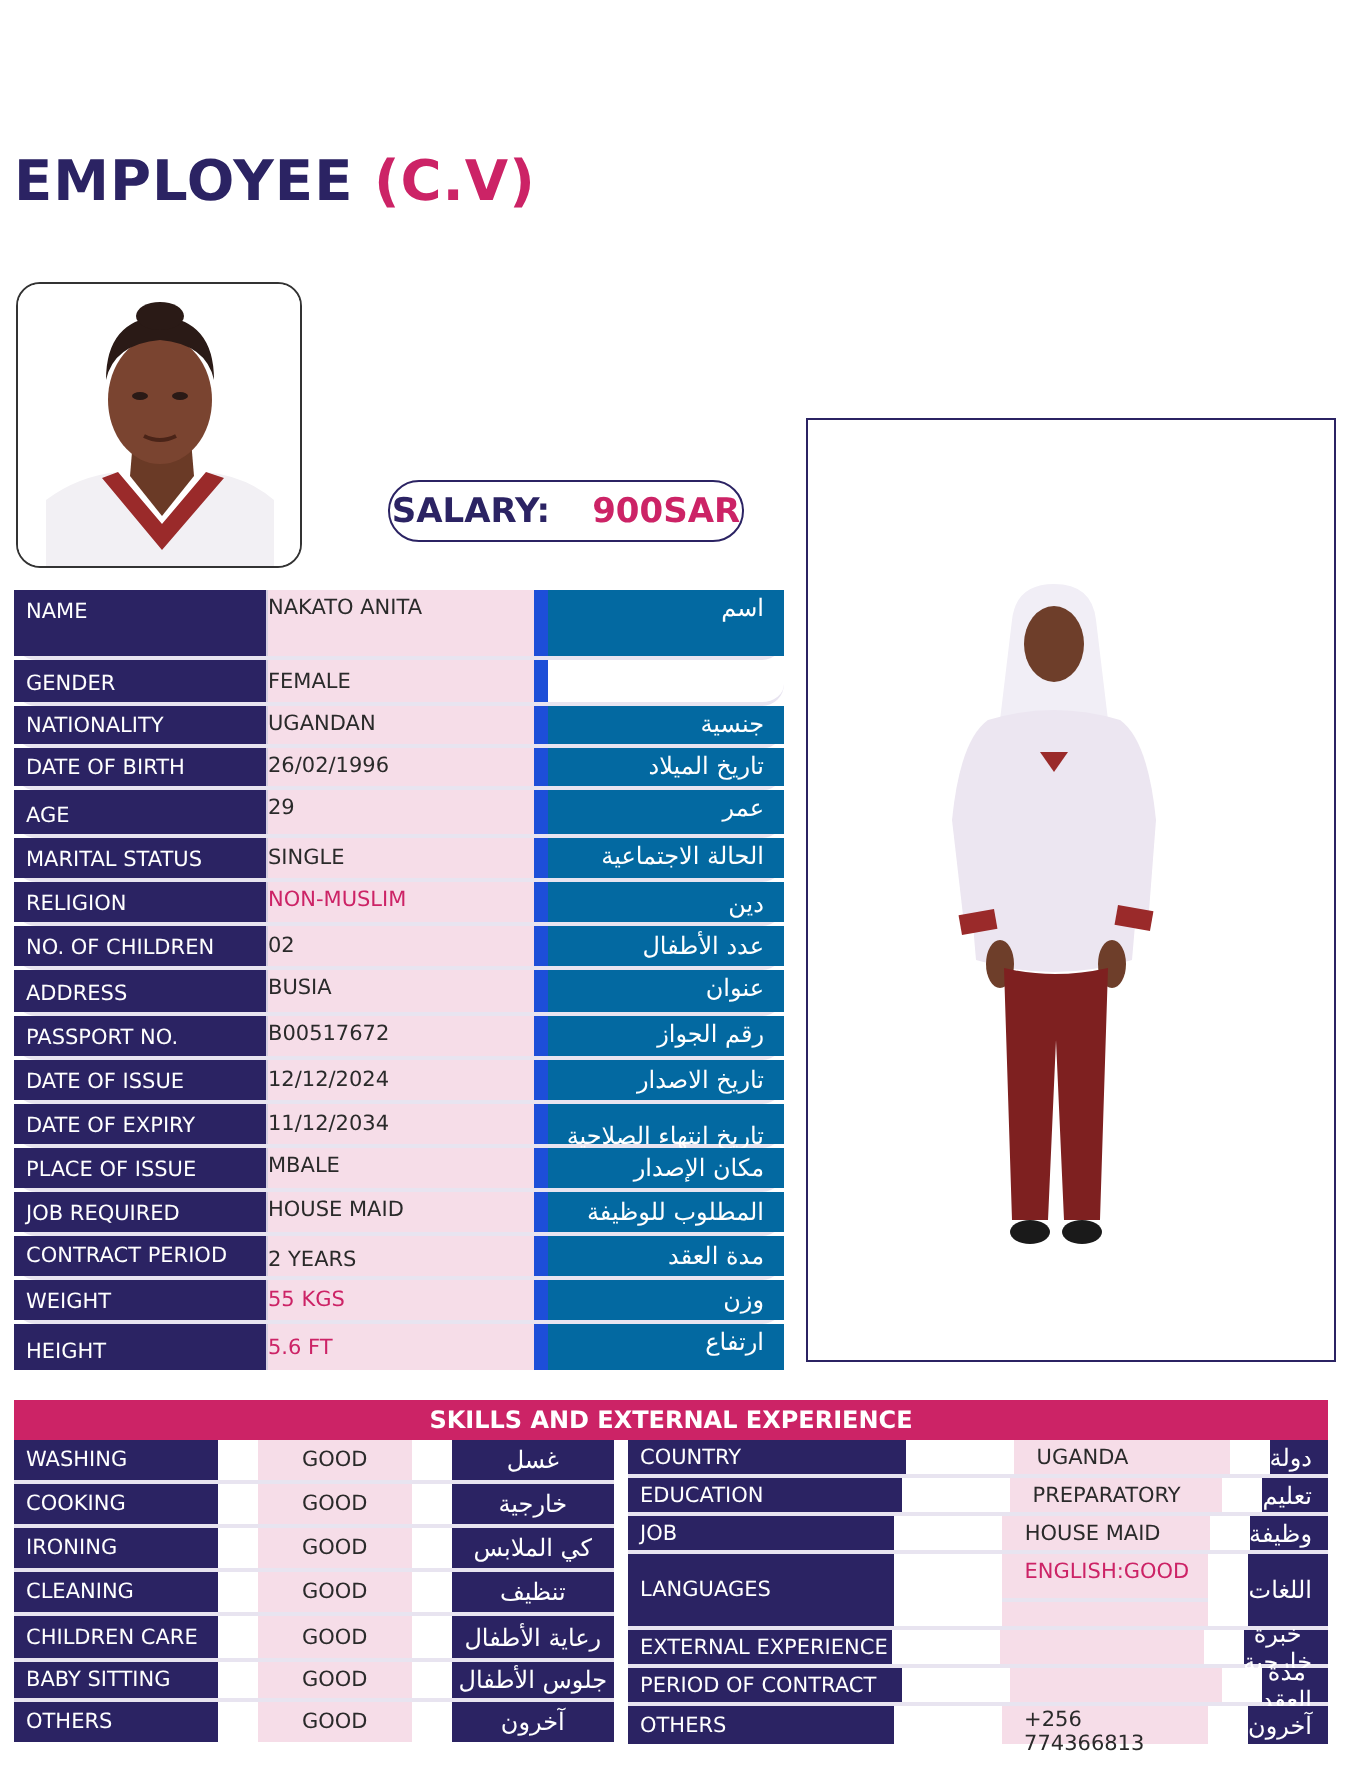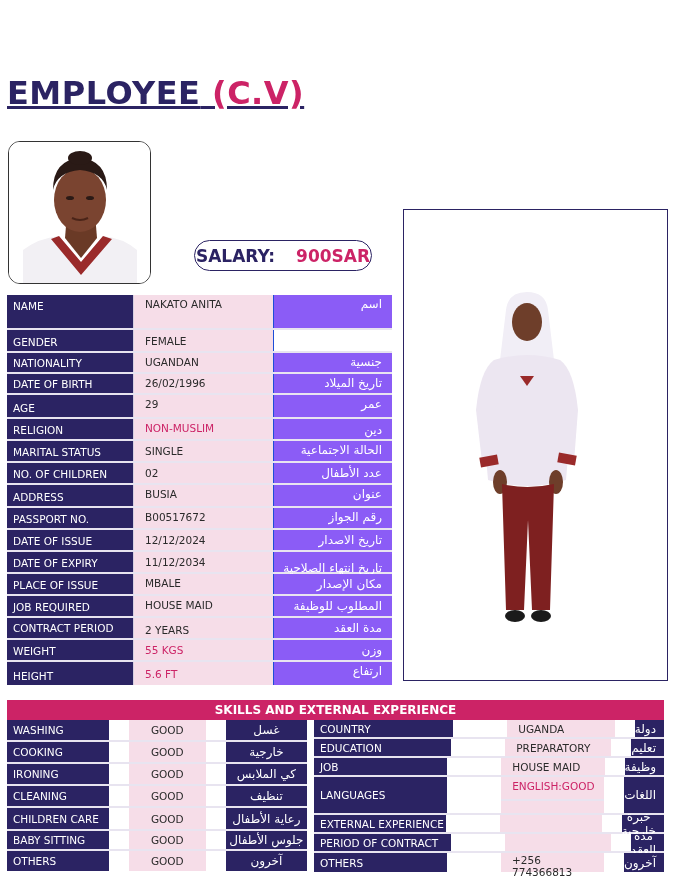--- a/index.html
+++ b/index.html
@@ -1,22 +1,22 @@
 <!DOCTYPE html>
 <html><head>
 <meta charset="utf-8">
 <style>
   * { box-sizing: border-box; margin: 0; padding: 0; }
   html, body { width: 674px; height: 886px; background: #ffffff; overflow: hidden; }
   body { position: relative; font-family: "DejaVu Sans", sans-serif; }
 
   .title {
     position: absolute; left: 7px; top: 74px;
-    font-family: "DejaVu Sans", sans-serif; font-weight: bold; font-size: 32px;
-    letter-spacing: 0.5px; color: #2b2363; white-space: nowrap; text-decoration: underline;
+    font-family: "DejaVu Sans", sans-serif; font-weight: bold; font-size: 28px;
+    letter-spacing: 0.5px; color: #2b2363; white-space: nowrap;
   }
   .title .accent { color: #cc2366; }
 
   .portrait-frame {
     position: absolute; left: 8px; top: 141px; width: 143px; height: 143px;
     border: 1.5px solid #333; border-radius: 12px; overflow: hidden; background: #fff;
   }
 
   .salary-pill {
     position: absolute; left: 194px; top: 240px; width: 178px; height: 31px;
@@ -26,33 +26,33 @@
   }
   .salary-pill .val { color: #cc2366; margin-left: 6px; }
 
   .fullbody-frame {
     position: absolute; left: 403px; top: 209px; width: 265px; height: 472px;
     border: 1.5px solid #2b2363; background: #fff; overflow: hidden;
   }
 
   
   .info-table { position: absolute; left: 7px; top: 295px; width: 385px; }
-  .info-row { display: flex; border-bottom: 2px solid #e8e4f0; }
+  .info-row { display: flex; border-bottom: 2px solid #e8e4f0; border-radius: 11px; }
   .info-row .c-label {
     width: 126px; background: #2b2363; color: #fff; font-size: 10.5px;
     padding-left: 6px; display: flex; align-items: flex-end; padding-bottom: 3px;
   }
   .info-row .c-value {
     width: 141px; background: #f6dde8; color: #2a2a2a; font-size: 10.5px;
-    padding-left: 11px; display: flex; align-items: flex-start; padding-top: 3px;
-    border-left: 1px solid #d6cfe0; border-right: 1px solid #1d4ed8;
+    display: flex; align-items: flex-start; padding-top: 3px;
+    border-left: 1px solid #d6cfe0; border-right: 7px solid #1d4ed8;
   }
   .info-row .c-value.pink { color: #cc2366; }
   .info-row .c-arabic {
-    flex: 1; background: #8b5cf6; color: #fff; font-size: 12px;
+    flex: 1; background: #0369a1; color: #fff; font-size: 12px;
     direction: rtl; text-align: right; padding-right: 10px;
     display: flex; align-items: flex-start; padding-top: 2px;
   }
 
   
   .skills-header {
     position: absolute; left: 7px; top: 700px; width: 657px; height: 20px;
     background: #cc2366; color: #fff; font-weight: bold; font-size: 12px;
     display: flex; align-items: center; justify-content: center;
   }
@@ -166,28 +166,28 @@
     <div class="c-label">DATE OF BIRTH</div>
     <div class="c-value">26/02/1996</div>
     <div class="c-arabic">تاريخ الميلاد</div>
   </div>
   <div class="info-row" style="height:24px">
     <div class="c-label">AGE</div>
     <div class="c-value">29</div>
     <div class="c-arabic">عمر</div>
   </div>
   <div class="info-row" style="height:22px">
+    <div class="c-label">MARITAL STATUS</div>
+    <div class="c-value" style="align-items:center;padding-top:0">SINGLE</div>
+    <div class="c-arabic">الحالة الاجتماعية</div>
+  </div>
+  <div class="info-row" style="height:22px">
     <div class="c-label">RELIGION</div>
     <div class="c-value pink">NON-MUSLIM</div>
     <div class="c-arabic" style="align-items:flex-end;padding-bottom:2px;padding-top:0">دين</div>
-  </div>
-  <div class="info-row" style="height:22px">
-    <div class="c-label">MARITAL STATUS</div>
-    <div class="c-value" style="align-items:center;padding-top:0">SINGLE</div>
-    <div class="c-arabic">الحالة الاجتماعية</div>
   </div>
   <div class="info-row" style="height:22px">
     <div class="c-label">NO. OF CHILDREN</div>
     <div class="c-value" style="align-items:center;padding-top:0">02</div>
     <div class="c-arabic" style="align-items:center;padding-top:0">عدد الأطفال</div>
   </div>
   <div class="info-row" style="height:23px">
     <div class="c-label">ADDRESS</div>
     <div class="c-value">BUSIA</div>
     <div class="c-arabic">عنوان</div>

